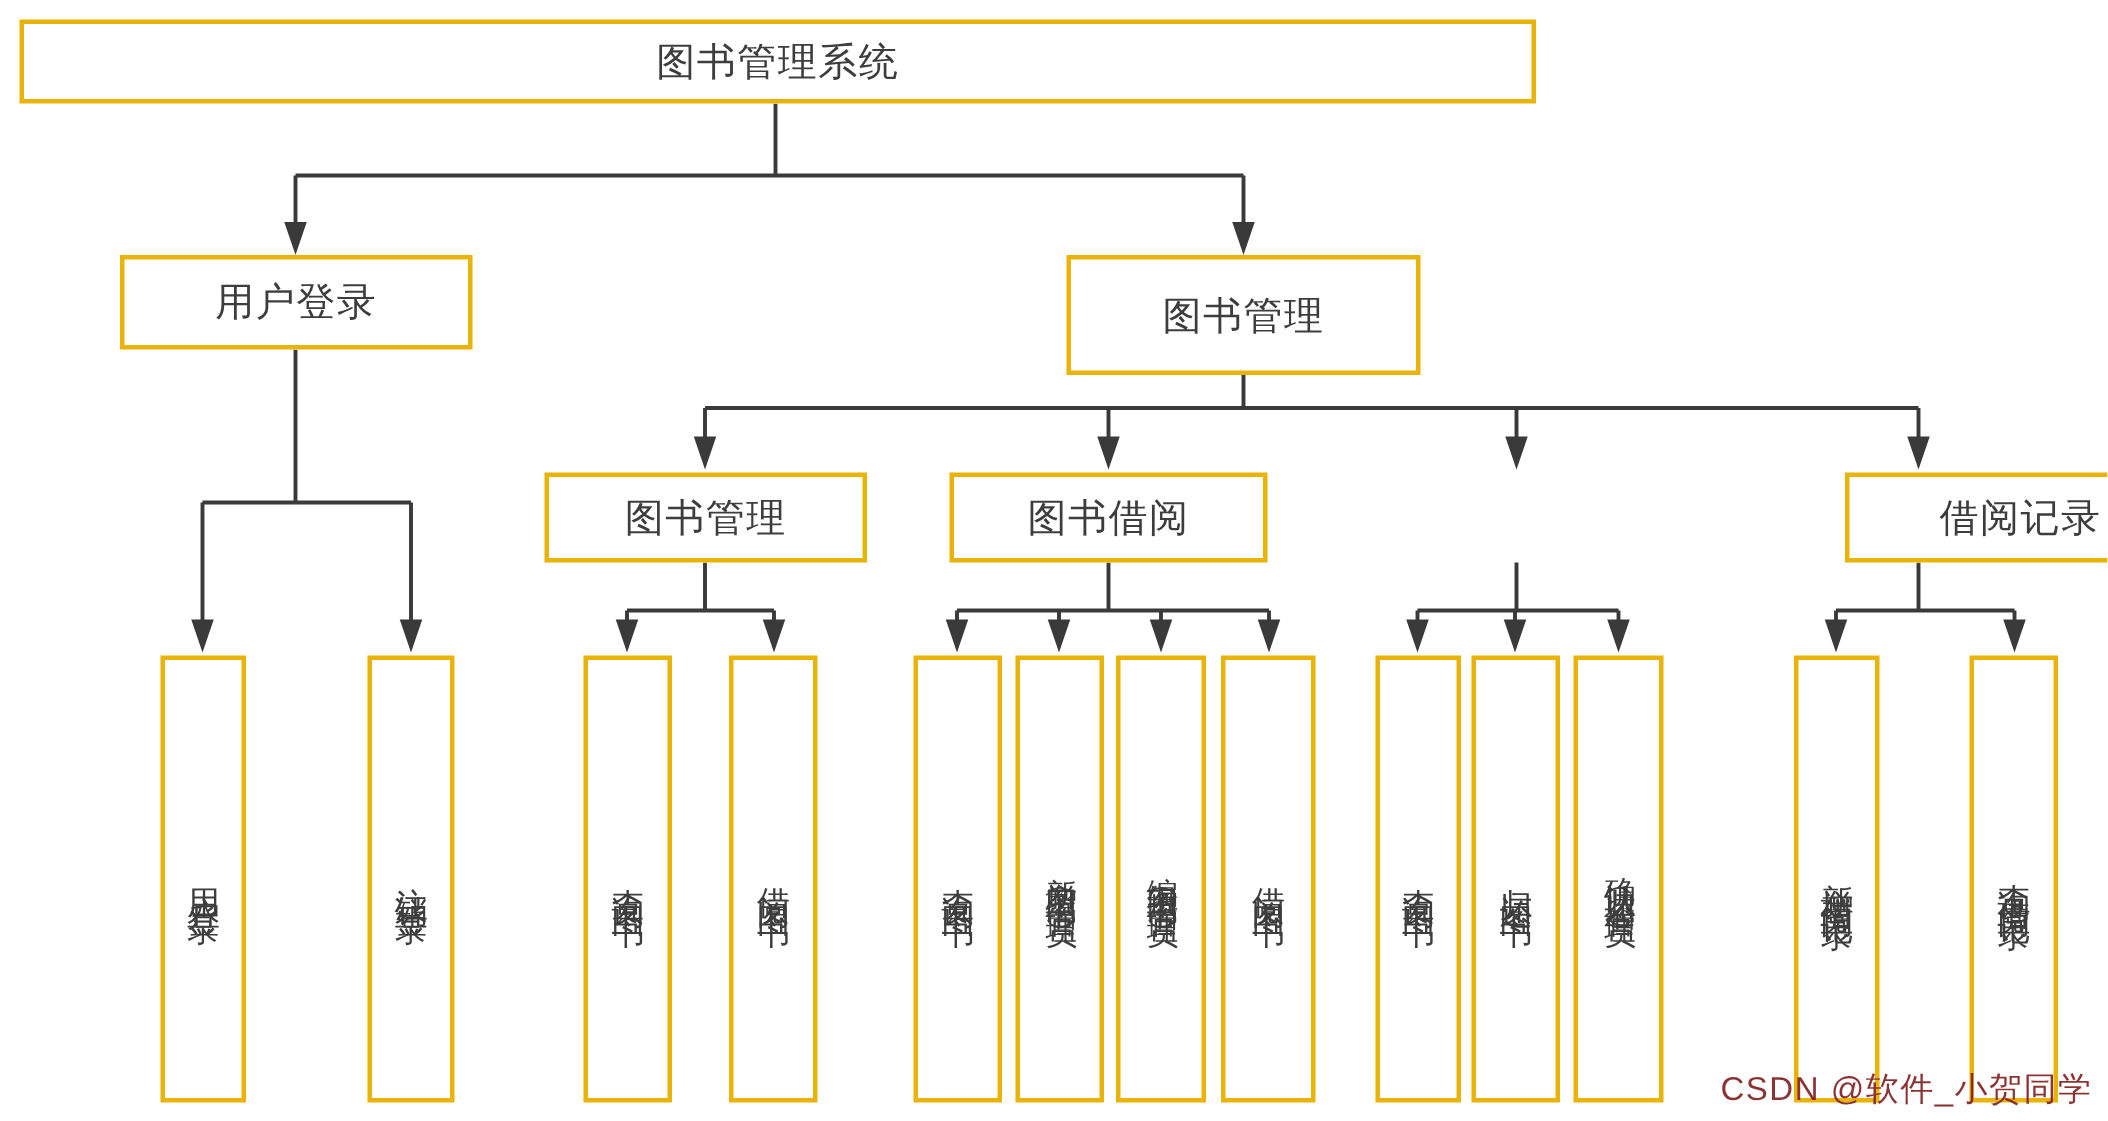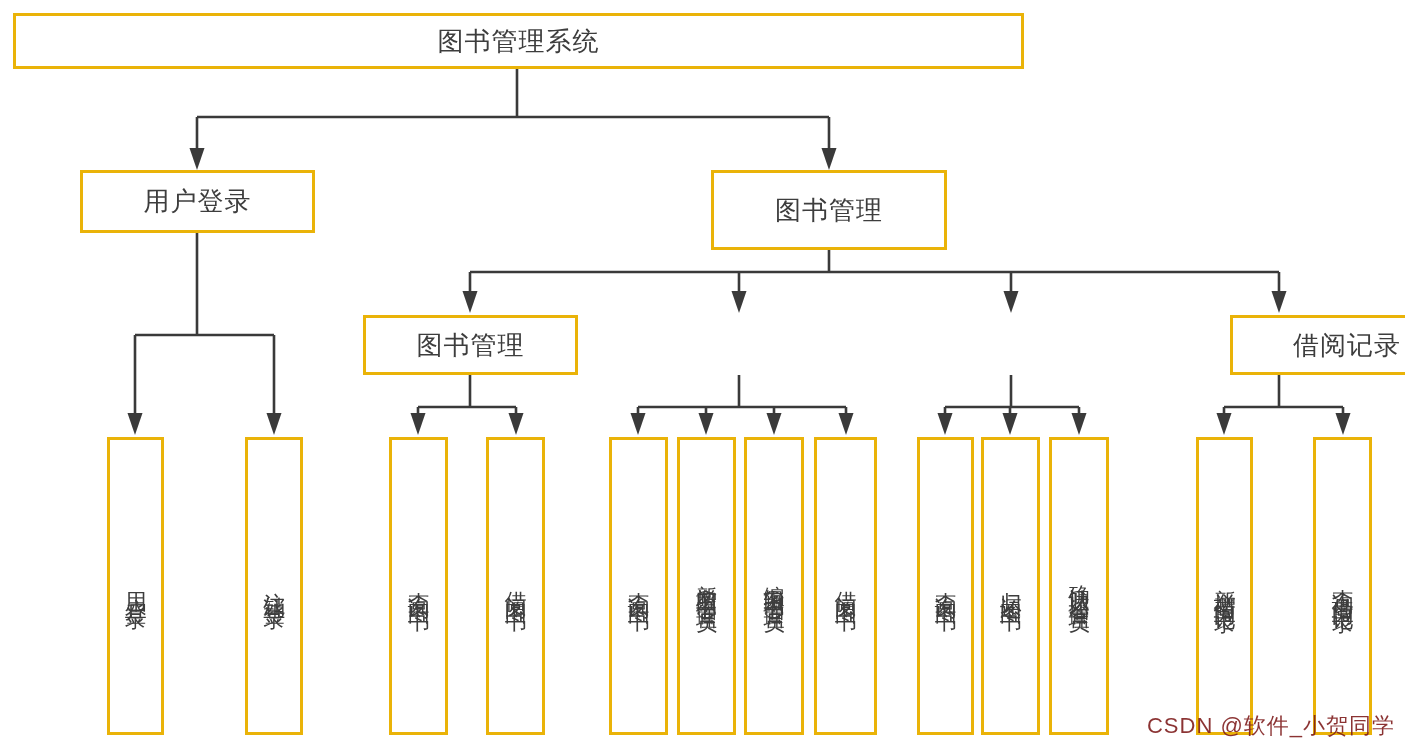--- a/index.html
+++ b/index.html
@@ -115,20 +115,21 @@
         <use href="#ah" x="1343" y="435"></use>
     </g>
   </svg>
 
   <div class="box hbox" style="left:13px; top:13px; width:1011px; height:56px;">图书管理系统</div>
 
   <div class="box hbox" style="left:80px; top:170px; width:235px; height:63px;">用户登录</div>
   <div class="box hbox" style="left:711px; top:170px; width:236px; height:80px;">图书管理</div>
 
   <div class="box hbox" style="left:363px; top:315px; width:215px; height:60px;">图书管理</div>
+  <div class="box hbox" style="left:633px; top:315px; width:212px; height:60px;">图书借阅</div>
   <div class="box hbox" style="left:1230px; top:315px; width:234px; height:60px;">借阅记录</div>
 
   <div class="box vbox" style="left:107px; width:57px;">
     <span class="vtext">用户登录</span>
   </div>
   <div class="box vbox" style="left:245px; width:58px;">
     <span class="vtext">注销登录</span>
   </div>
 
   <div class="box vbox" style="left:389px; width:59px;">

